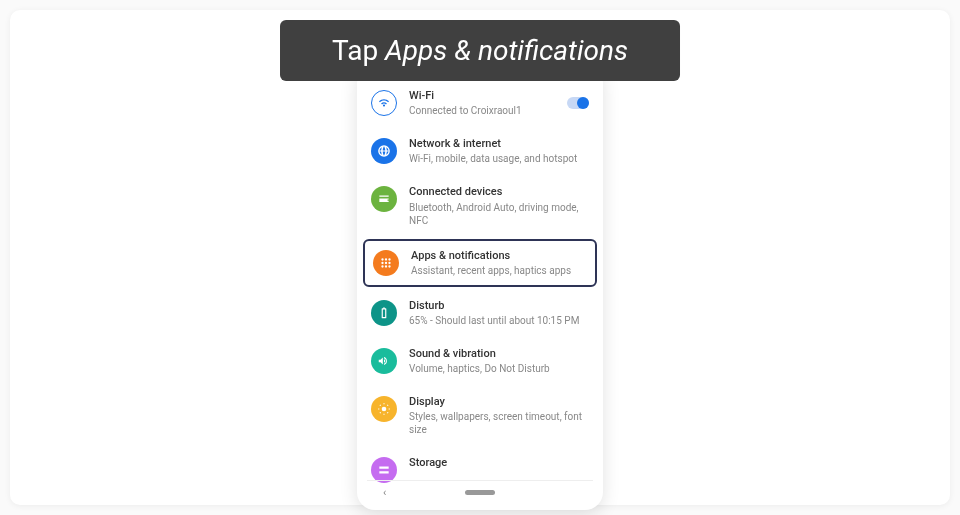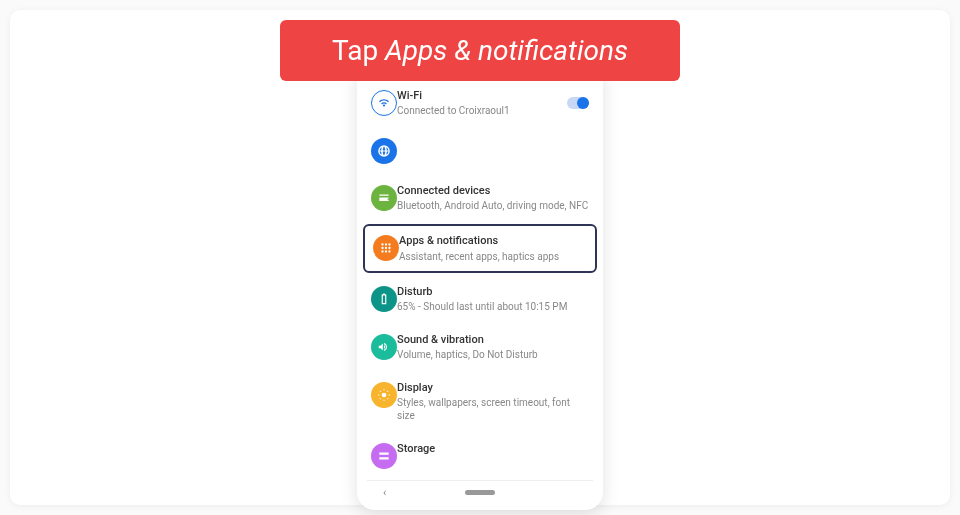--- a/index.html
+++ b/index.html
@@ -18,21 +18,21 @@
     background: #ffffff;
     border-radius: 10px;
     box-shadow: 0 1px 6px rgba(0,0,0,0.06);
     position: relative;
   }
   .instruction-banner {
     position: absolute;
     top: 10px;
     left: 50%;
     transform: translateX(-50%);
-    background: #ef4444;
+    background: #404040;
     color: #ffffff;
     font-size: 28px;
     font-weight: 400;
     padding: 14px 52px;
     border-radius: 6px;
     z-index: 10;
     white-space: nowrap;
   }
   .instruction-banner .italic { font-style: italic; }
   .phone {
@@ -48,21 +48,21 @@
     overflow: hidden;
     padding-top: 14px;
   }
   .settings-list {
     width: 100%;
   }
   .settings-item {
     display: flex;
     align-items: flex-start;
     padding: 10px 14px 10px 14px;
-    gap: 0;
+    gap: 12px;
     cursor: pointer;
     position: relative;
   }
   .settings-item .icon-circle {
     width: 26px;
     height: 26px;
     border-radius: 50%;
     flex-shrink: 0;
     display: flex;
     align-items: center;
@@ -176,20 +176,24 @@
         </div>
         <div class="toggle"></div>
       </div>
 
       <div class="settings-item network">
         <div class="icon-circle">
           <svg class="icon-svg" viewBox="0 0 24 24">
               <path d="M12 2a10 10 0 100 20 10 10 0 000-20zm7.9 9h-3a16 16 0 00-1.4-5.6A8 8 0 0119.9 11zM12 4c1 1.4 2 3.7 2.2 7H9.8C10 7.7 11 5.4 12 4zM4.1 13h3a16 16 0 001.4 5.6A8 8 0 014.1 13zm3-2h-3a8 8 0 014.4-5.6A16 16 0 007.1 11zm4.9 9c-1-1.4-2-3.7-2.2-7h4.4c-.2 3.3-1.2 5.6-2.2 7zm3.5-1.4A16 16 0 0016.9 13h3a8 8 0 01-4.4 5.6z"></path>
             </svg>
         </div>
+        <div class="text-block">
+          <div class="title">Network &amp; internet</div>
+          <div class="subtitle">Wi-Fi, mobile, data usage, and hotspot</div>
+        </div>
       </div>
 
       <div class="settings-item connected">
         <div class="icon-circle">
           <svg class="icon-svg" viewBox="0 0 24 24">
               <path d="M4 6h16v2H4zm0 5h16v6H4zm14 4h2v-2h-2z"></path>
             </svg>
         </div>
         <div class="text-block">
           <div class="title">Connected devices</div>

